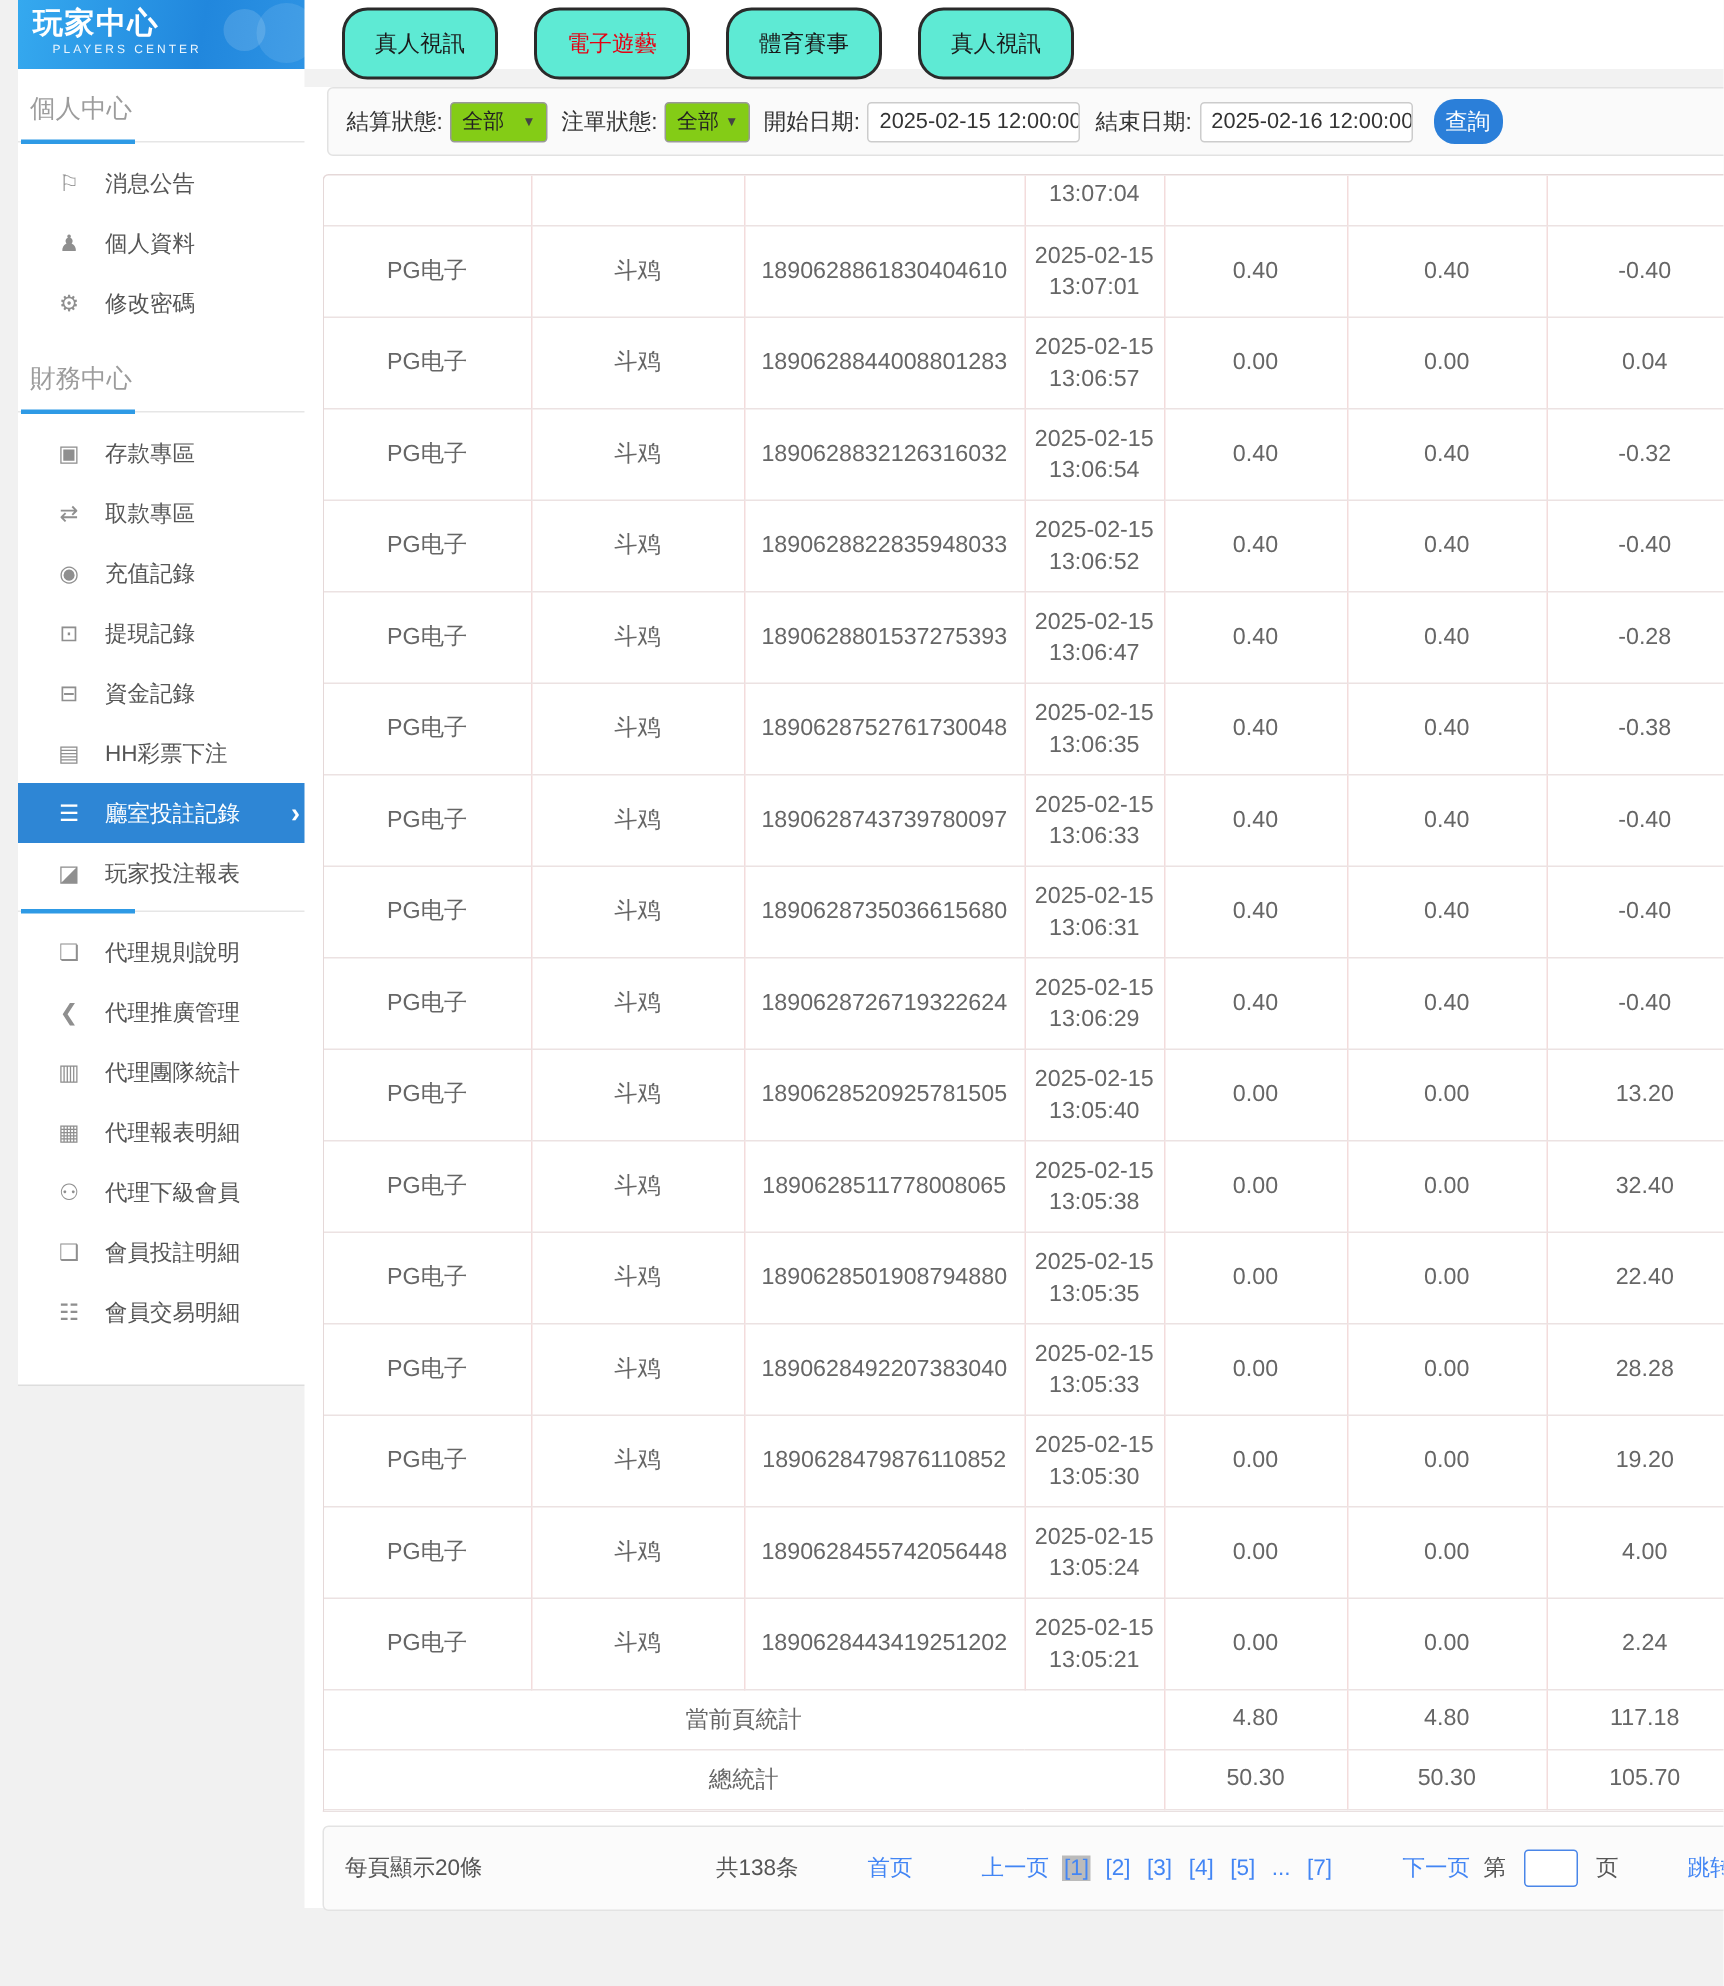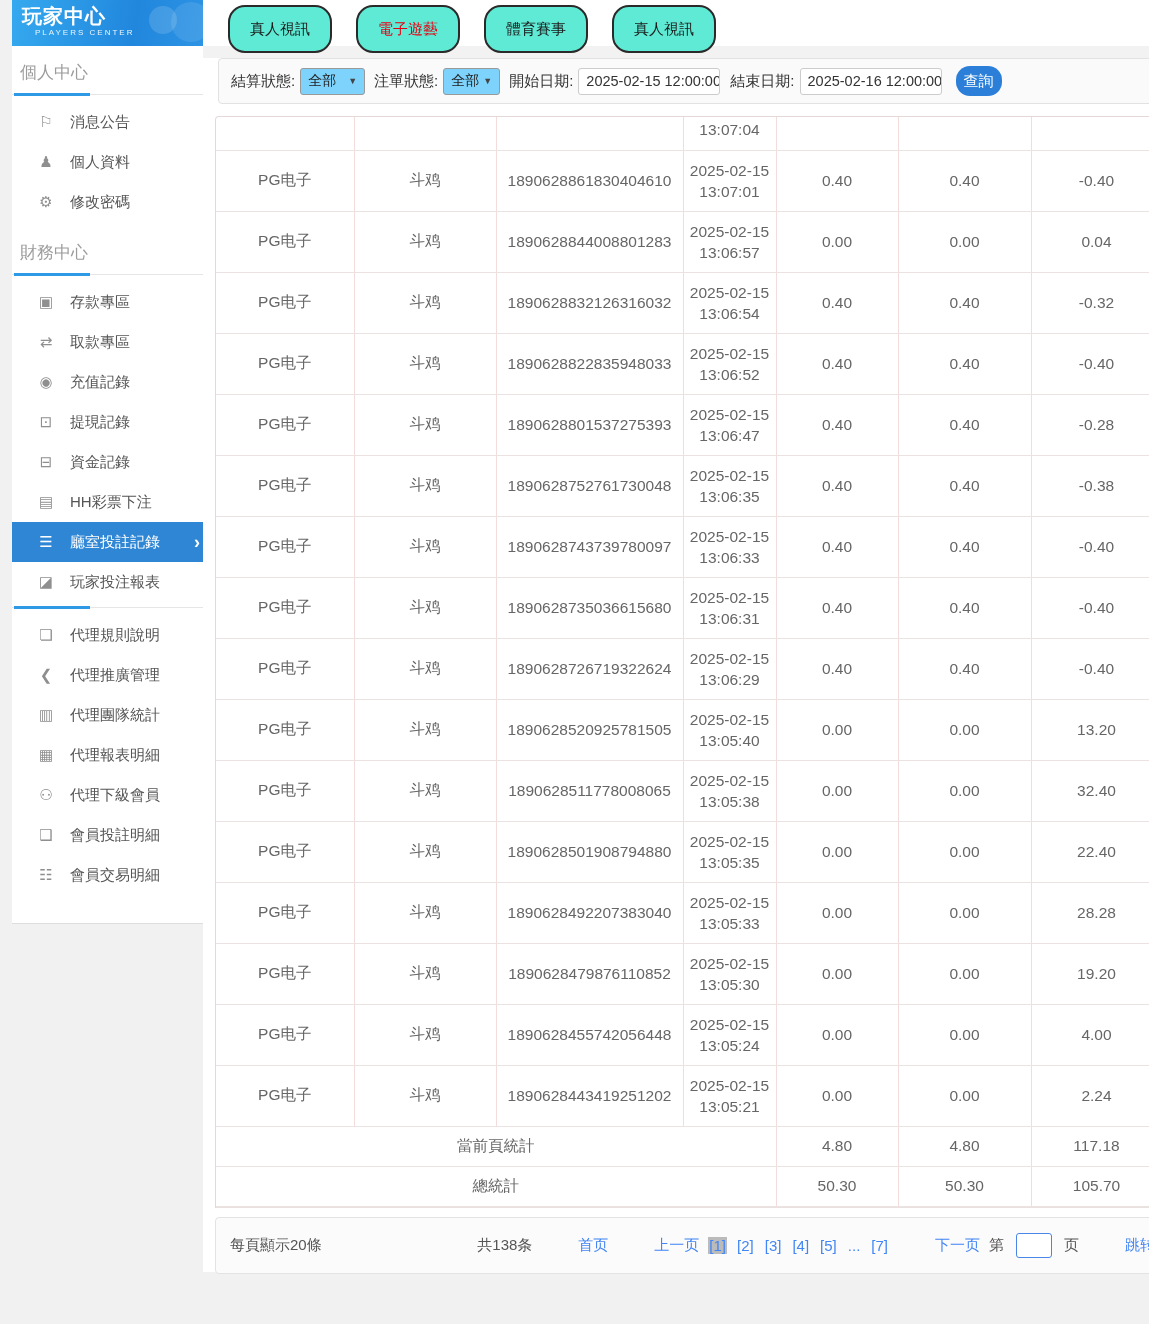--- a/index.html
+++ b/index.html
@@ -34,21 +34,21 @@
   .content{position:absolute;left:203px;top:0;width:958px;height:1272px;background:#fff;}
   .tabs-bar{height:46px;box-sizing:border-box;padding:5px 0 0 25px;display:flex;gap:24px;}
   .tab-btn{height:48px;padding:0 20px;border:2px solid #2a2a2a;border-radius:17px;background:#5eead4;
         font-size:15px;color:#1a1a1a;display:flex;align-items:center;cursor:pointer;font-family:inherit;}
   .tab-btn.active{color:#e60012;}
   .band{height:12px;background:#f2f2f2;}
   .filter-panel{margin-left:15px;width:940px;height:46px;box-sizing:border-box;border:1px solid #e2e2e2;
         border-radius:4px;background:#fafafa;display:flex;align-items:center;padding-left:12px;
         font-size:15px;color:#333;}
   .lbl{margin-right:5px;white-space:nowrap;}
-  .sel{display:flex;align-items:center;border:1px solid #999;border-radius:3px;background:#7dd3fc;height:27px;
+  .sel{display:flex;align-items:center;border:1px solid #999;border-radius:3px;background:#84cc16;height:27px;
         padding:0 7px;margin-right:9px;font-size:14px;color:#222;cursor:pointer;box-sizing:border-box;}
   .sel .arr{font-size:9px;margin-left:12px;color:#444;}
   .sel.narrow .arr{margin-left:4px;}
   .date-input{width:142px;height:27px;border:1px solid #ccc;border-radius:3px;font-size:14.5px;color:#333;
         padding:0 0 0 7px;margin-right:10px;font-family:inherit;box-sizing:border-box;background:#fff;}
   .search-btn{width:46px;height:30px;background:#2b7fd9;color:#fff;border:none;border-radius:14px;
         font-size:15px;margin-left:4px;cursor:pointer;font-family:inherit;}
   
   .table-panel{margin:12px 0 0 12px;width:947px;border:1px solid #e5d8d8;border-bottom:1px solid #e9e0e0;
         border-radius:4px 4px 0 0;overflow:hidden;background:#fff;}

